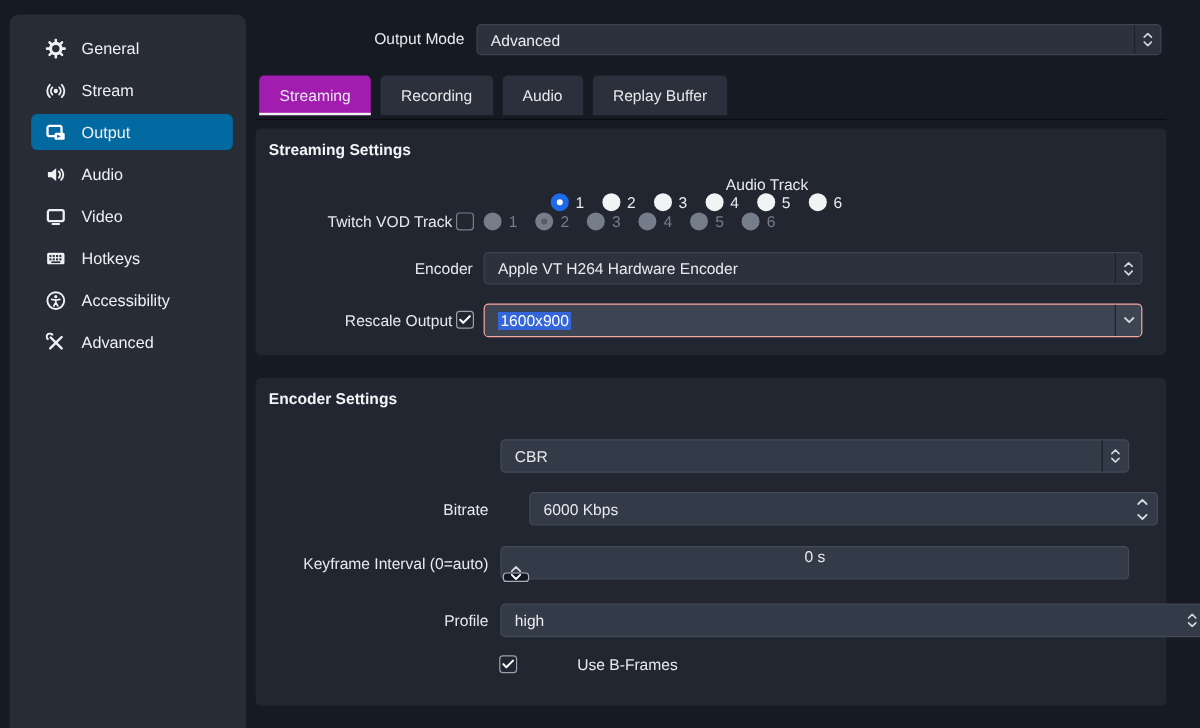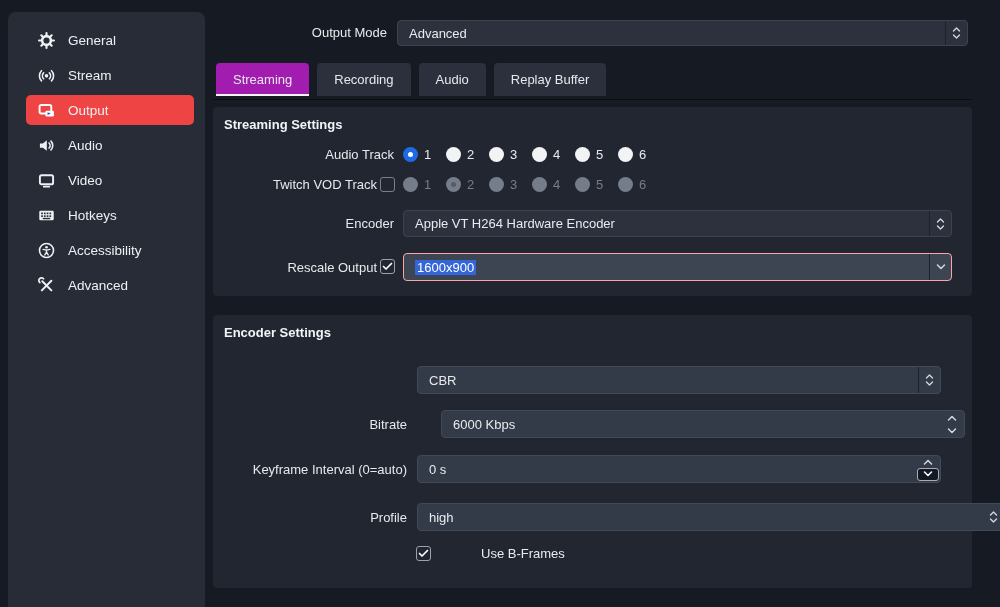--- a/index.html
+++ b/index.html
@@ -5,21 +5,21 @@
   * { margin:0; padding:0; box-sizing:border-box; }
   html,body { width:1000px; height:607px; background:#161a22; overflow:hidden;
     font-family:"Liberation Sans", sans-serif; }
   #app { position:relative; width:1000px; height:607px; background:#161a22; color:#e8eaee; font-size:13px; }
 
   
   .sidebar { position:absolute; left:8px; top:12px; width:197px; height:595px;
     background:#272c37; border-radius:8px 8px 0 0; padding-top:13px; }
   .side-item { display:flex; align-items:center; gap:13px; height:30px; margin:0 11px 5px 18px;
     padding-left:12px; border-radius:5px; cursor:pointer; color:#eef0f3; }
-  .side-item.selected { background:#ef4444; }
+  .side-item.selected { background:#0369a1; }
   .side-item .ic { width:17px; height:17px; display:flex; align-items:center; justify-content:center; flex:0 0 17px; }
   .side-item span.lbl-txt { font-size:13.5px; }
 
   
   .combo { position:absolute; display:flex; align-items:center; background:#2c313d;
     border:1px solid #3c434f; border-radius:4px; color:#e8eaee; cursor:pointer; }
   .combo .val { flex:1; padding:0 11px; white-space:nowrap; overflow:hidden; }
   .combo .stepper { width:22px; align-self:stretch; border-left:1px solid #1d2129;
     display:flex; flex-direction:column; align-items:center; justify-content:center; gap:2px; }
   .combo .stepper.noline { border-left:none; }
@@ -192,21 +192,21 @@
     <div class="tab active">Streaming</div>
     <div class="tab">Recording</div>
     <div class="tab">Audio</div>
     <div class="tab">Replay Buffer</div>
   </div>
   <div class="tabsep"></div>
 
   <section class="panel" style="top:107px; height:189px;">
     <h2>Streaming Settings</h2>
 
-    <div class="row" style="left:0; top:39px; height:16px; width:740px;">
+    <div class="row" style="left:0; top:39px; height:16px; width:740px;flex-direction:column;">
       <div class="rlbl" style="width:181px;">Audio Track</div>
       <div class="radios" style="margin-left:9px;">
         <span class="ropt on">
             <span class="rdot"></span>
             <span>1</span>
           </span>
         <span class="ropt">
             <span class="rdot"></span>
             <span>2</span>
           </span>
@@ -315,21 +315,21 @@
           </span>
         <span class="b">
             <svg width="10" height="6" viewBox="0 0 10 6">
               <polyline points="1.5,1 5,4.5 8.5,1" fill="none" stroke="#d2d6dd" stroke-width="1.5" stroke-linecap="round" stroke-linejoin="round"></polyline>
             </svg>
           </span>
       </span>
     </div>
 
     <div class="rlbl" style="position:absolute; left:0; top:147px; width:194px;">Keyframe Interval (0=auto)</div>
-    <div class="spin" style="left:204px; top:140px; width:524px; height:28px;">
+    <div class="spin" style="left:204px; top:140px; width:524px; height:28px;flex-direction:column;">
       <span class="val">0 s</span>
       <span class="btns">
         <span class="b">
             <svg width="10" height="6" viewBox="0 0 10 6">
               <polyline points="1.5,5 5,1.5 8.5,5" fill="none" stroke="#d2d6dd" stroke-width="1.5" stroke-linecap="round" stroke-linejoin="round"></polyline>
             </svg>
           </span>
         <span class="b hl">
             <svg width="10" height="6" viewBox="0 0 10 6">
               <polyline points="1.5,1 5,4.5 8.5,1" fill="none" stroke="#fff" stroke-width="1.5" stroke-linecap="round" stroke-linejoin="round"></polyline>

